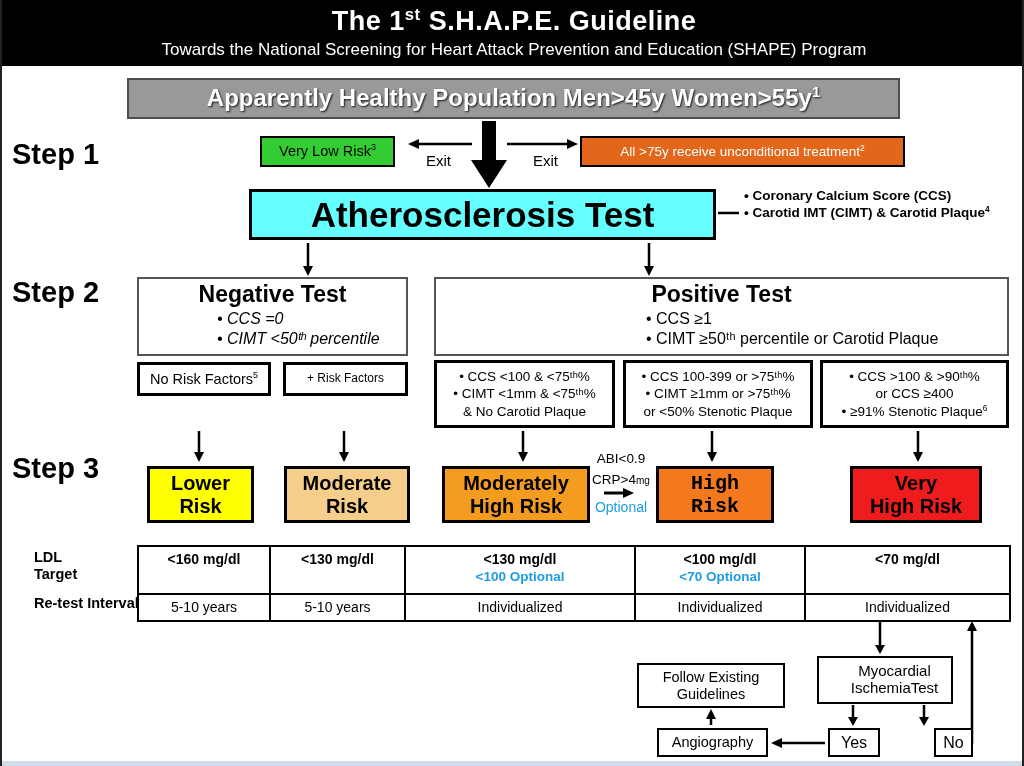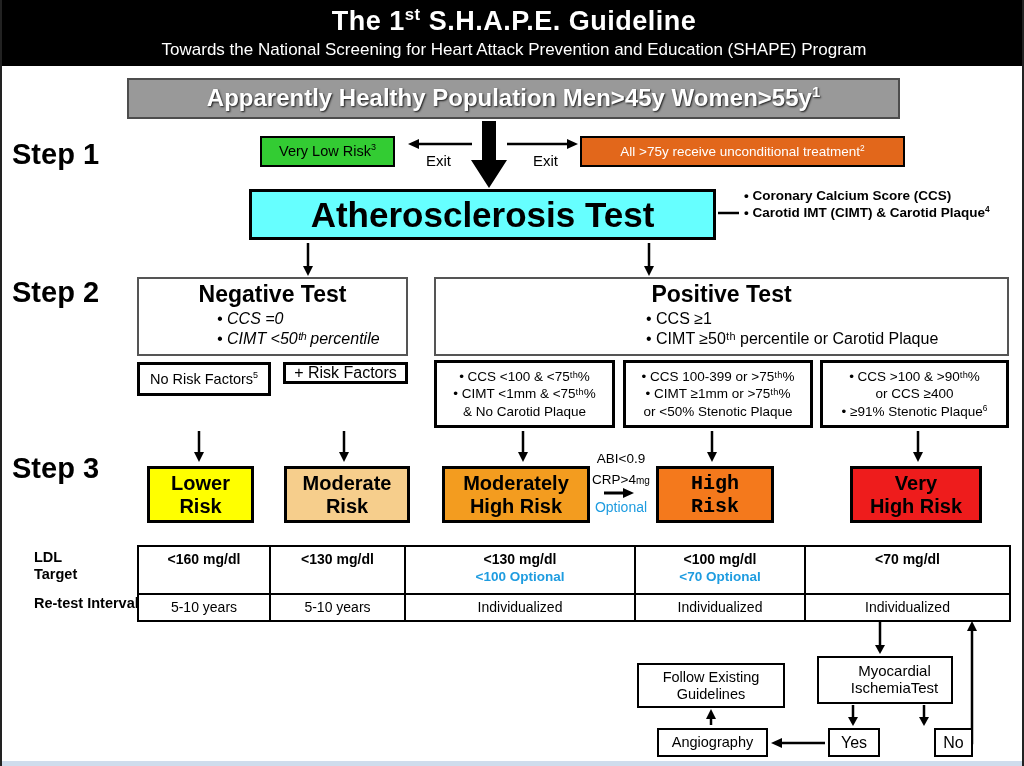--- a/index.html
+++ b/index.html
@@ -38,21 +38,21 @@
 
   
   .neg-box { left:135px; top:277px; width:271px; height:79px; border:2px solid #555; justify-content:flex-start; padding-top:3px; }
   .pos-box { left:432px; top:277px; width:575px; height:79px; border:2px solid #555; justify-content:flex-start; padding-top:3px; }
   .test-title { font-size:23px; font-weight:bold; }
   .test-bullets { font-size:16px; text-align:left; width:100%; line-height:1.25; margin-top:1px; }
   .neg-box .test-bullets { padding-left:78px;font-style:italic; }
   .pos-box .test-bullets { padding-left:210px; }
 
   .norisk { left:135px; top:362px; width:134px; height:34px; font-size:14.5px; }
-  .plusrisk { left:281px; top:362px; width:125px; height:22px; font-size:16px; }
+  .plusrisk { left:281px; top:362px; width:125px; height:34px; font-size:12px; }
   .crit { top:360px; height:68px; font-size:13.5px; line-height:1.3; }
   .crit1 { left:432px; width:181px; }
   .crit2 { left:621px; width:190px; }
   .crit3 { left:818px; width:189px; }
 
   
   .risk { top:466px; height:57px; font-size:20px; font-weight:bold; line-height:1.15; }
   .risk-lower   { left:145px; width:107px; background:#FFFF00; }
   .risk-mod     { left:282px; width:126px; background:#F6CE8C; }
   .risk-modhigh { left:440px; width:148px; background:#F39C1F; }

